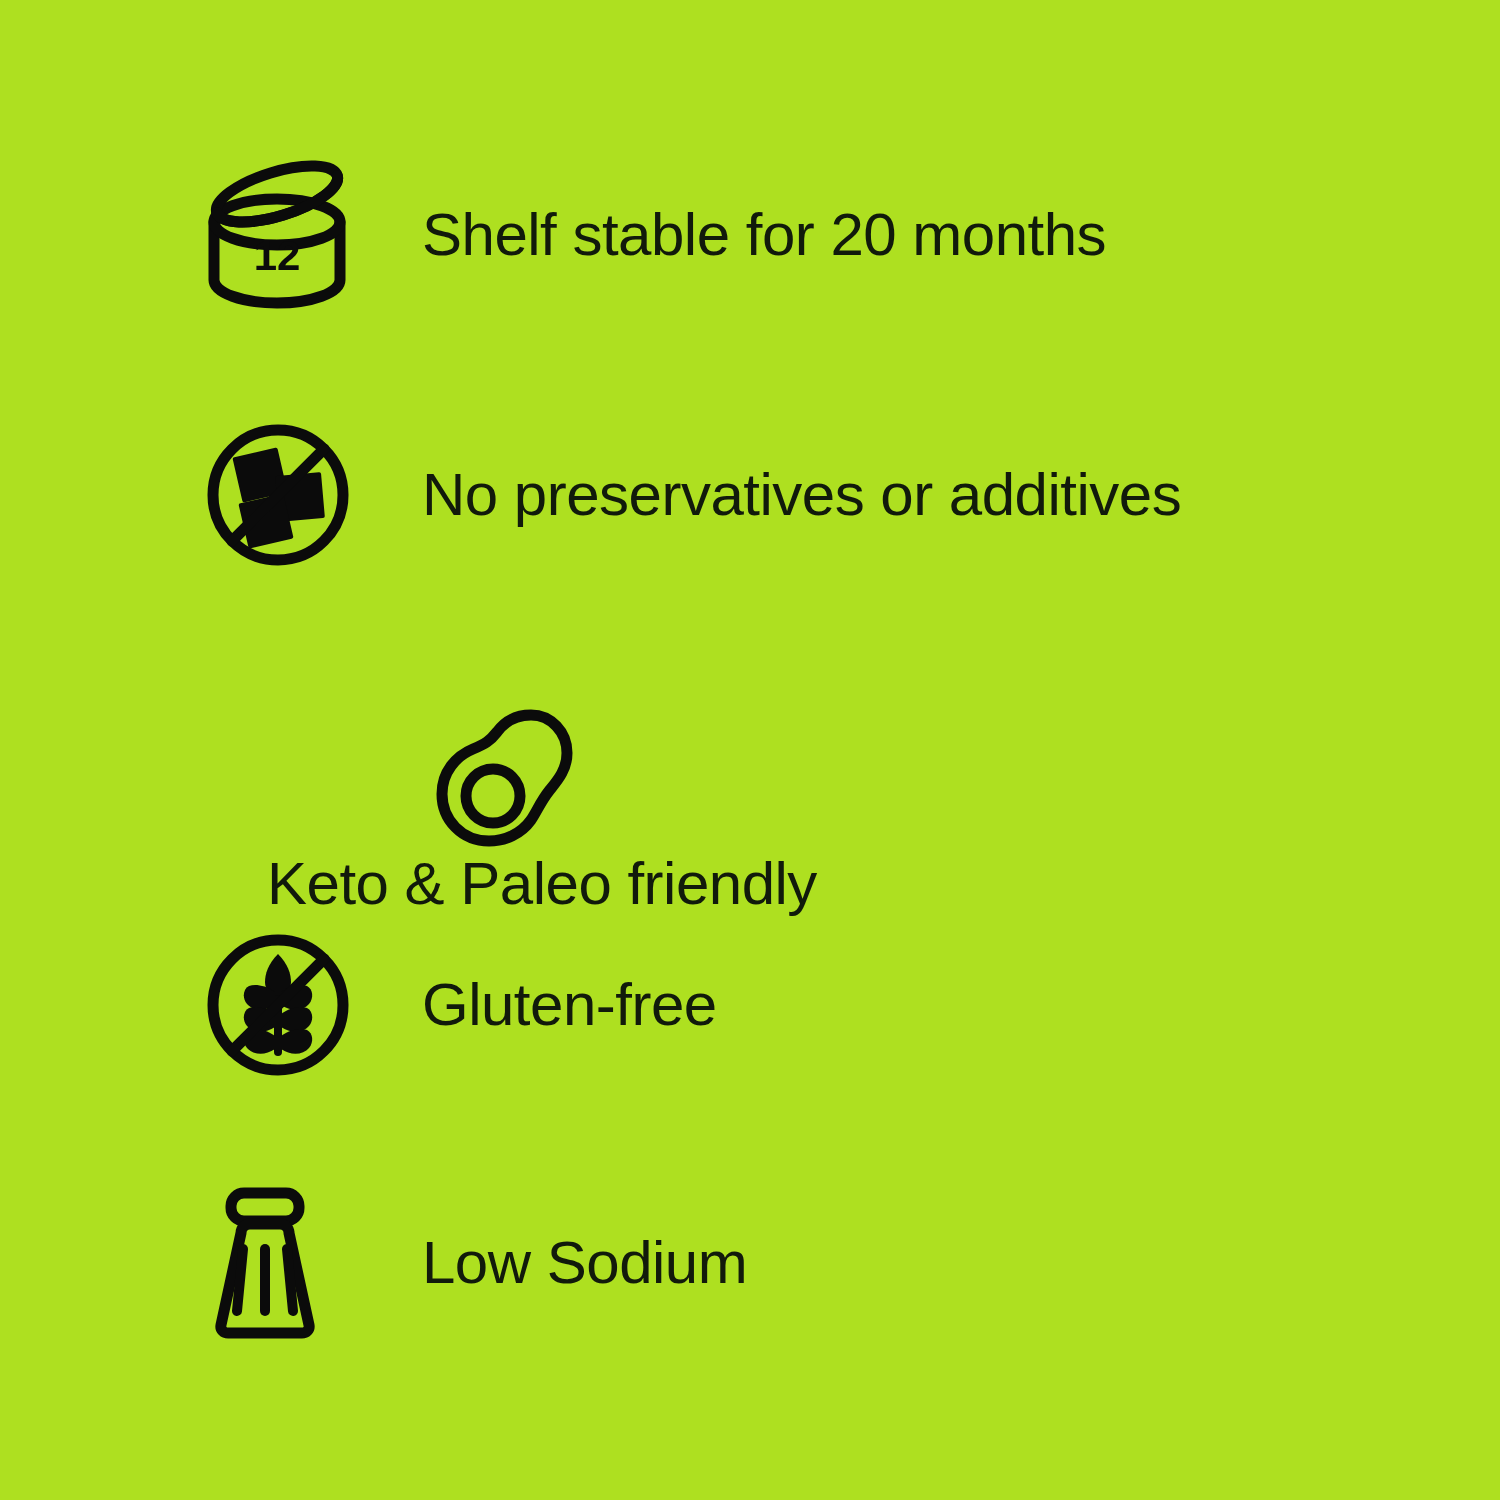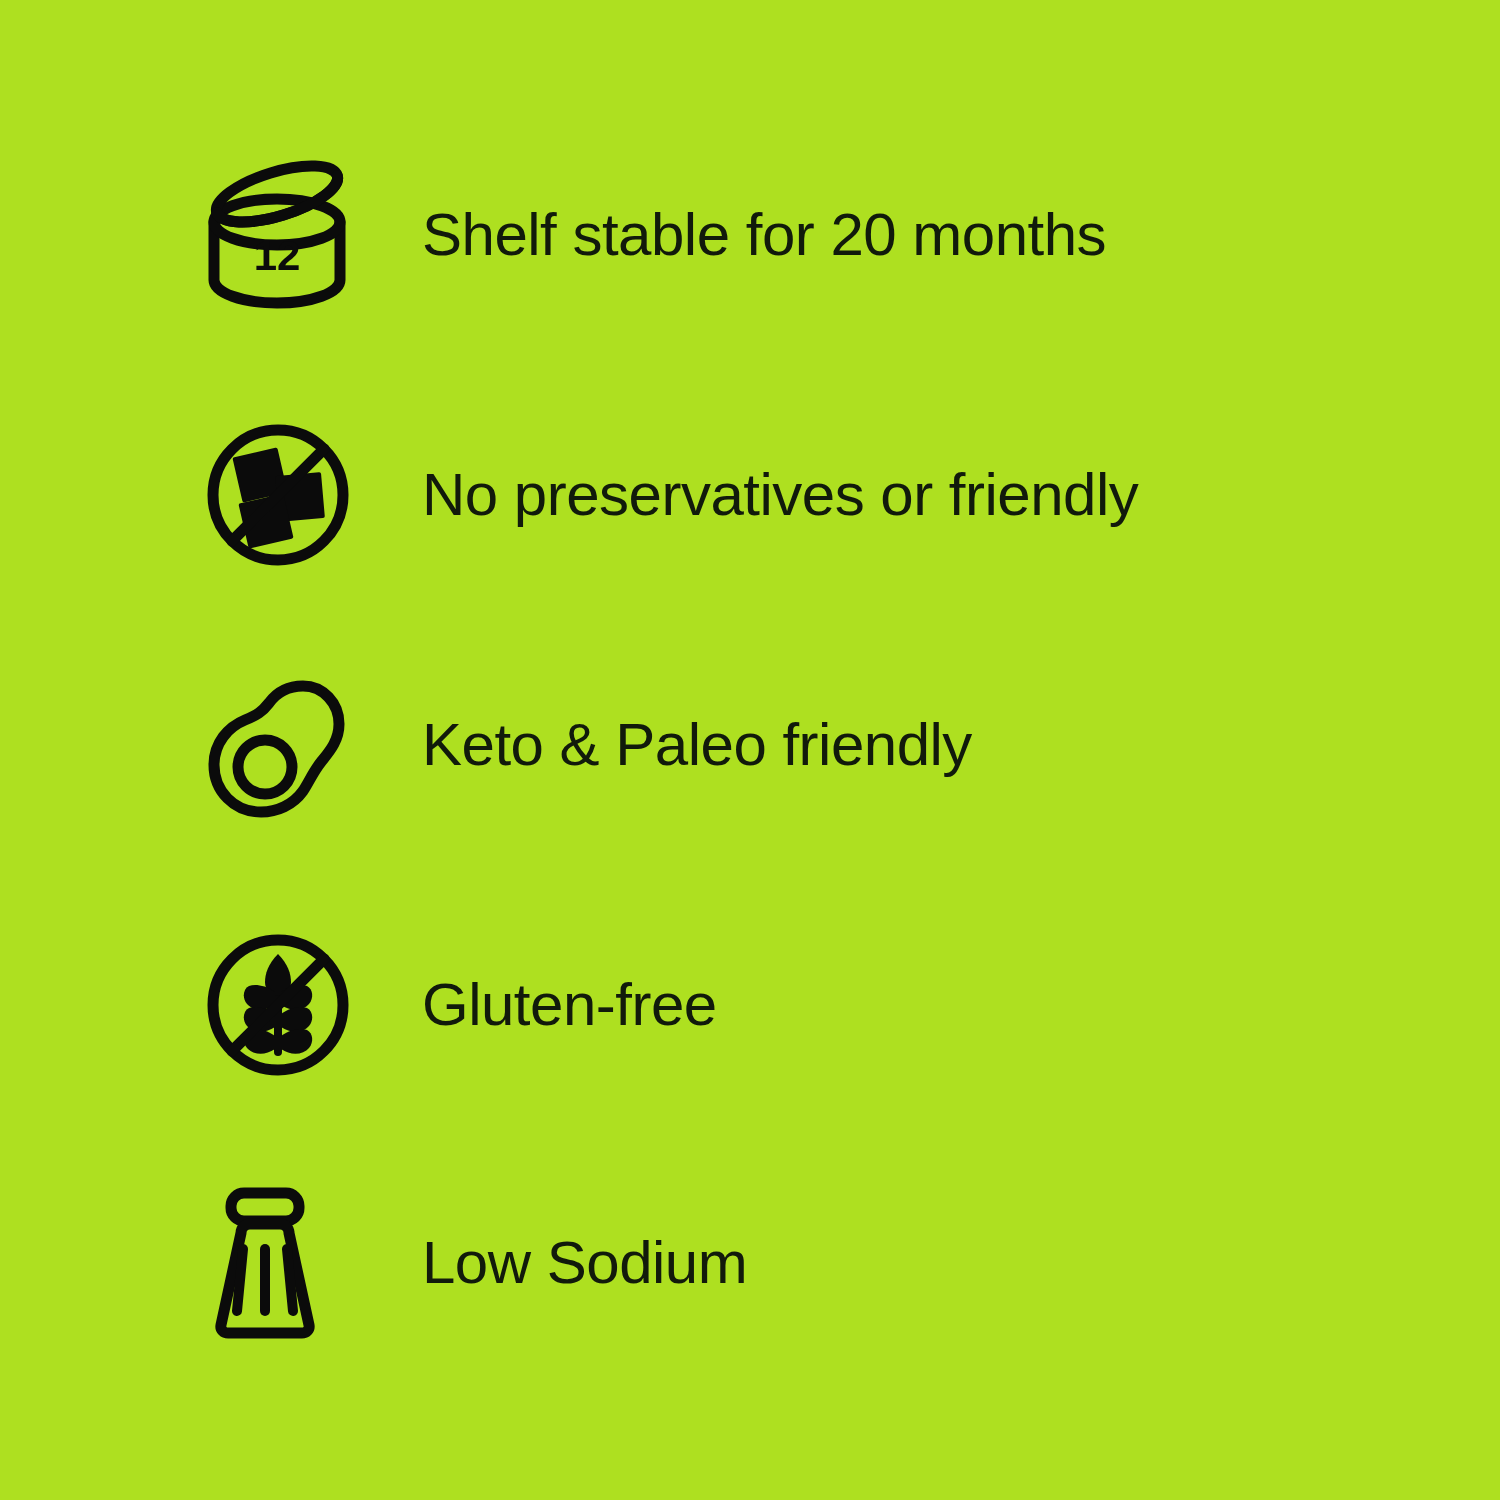--- a/index.html
+++ b/index.html
@@ -56,21 +56,21 @@
     letter-spacing: -0.5px;
     color: #111a0b;
     white-space: nowrap;
     line-height: 1;
     margin-left: 62px;
     flex: 0 0 auto;
   }
   
   .row-0 { top: 155px; }
   .row-1 { top: 415px; }
-  .row-2 { top: 665px; }
+  .row-2 { top: 694px; flex-direction: column; }
   .row-3 { top: 925px; }
   .row-4 { top: 1183px; }
 </style>
 </head>
 <body>
 
 <div id="panel" style="background: rgb(174, 224, 32);">
   <div id="feature-list">
 
     <div class="feature-row row-0">
@@ -99,21 +99,21 @@
 
           <circle cx="73" cy="73" r="65" stroke="#0B0B0B" stroke-width="11" fill="none"></circle>
 
           <rect x="32" y="30" width="46" height="46" rx="2" transform="rotate(-13 55 53)" fill="#0B0B0B"></rect>
           <rect x="72" y="52" width="46" height="46" rx="2" transform="rotate(-5 95 75)" fill="#0B0B0B"></rect>
           <rect x="38" y="76" width="46" height="46" rx="2" transform="rotate(-13 61 99)" fill="#0B0B0B"></rect>
 
           <line x1="119" y1="27" x2="27" y2="119" stroke="#0B0B0B" stroke-width="11" stroke-linecap="round"></line>
         </svg>
       </div>
-      <div class="feature-label" style="color: rgb(17, 26, 11);">No preservatives or friendly</div>
+      <div class="feature-label" style="color: rgb(17, 26, 11);">No preservatives or additives</div>
     </div>
 
     <div class="feature-row row-2">
       <div class="icon-cell">
         <svg width="146" height="146" viewBox="0 0 146 146" fill="none" xmlns="http://www.w3.org/2000/svg">
 
           <path d="M98 14
                    C118 14 134 31 134 52
                    C134 69 124 80 116 90
                    C108 100 104 110 98 119

